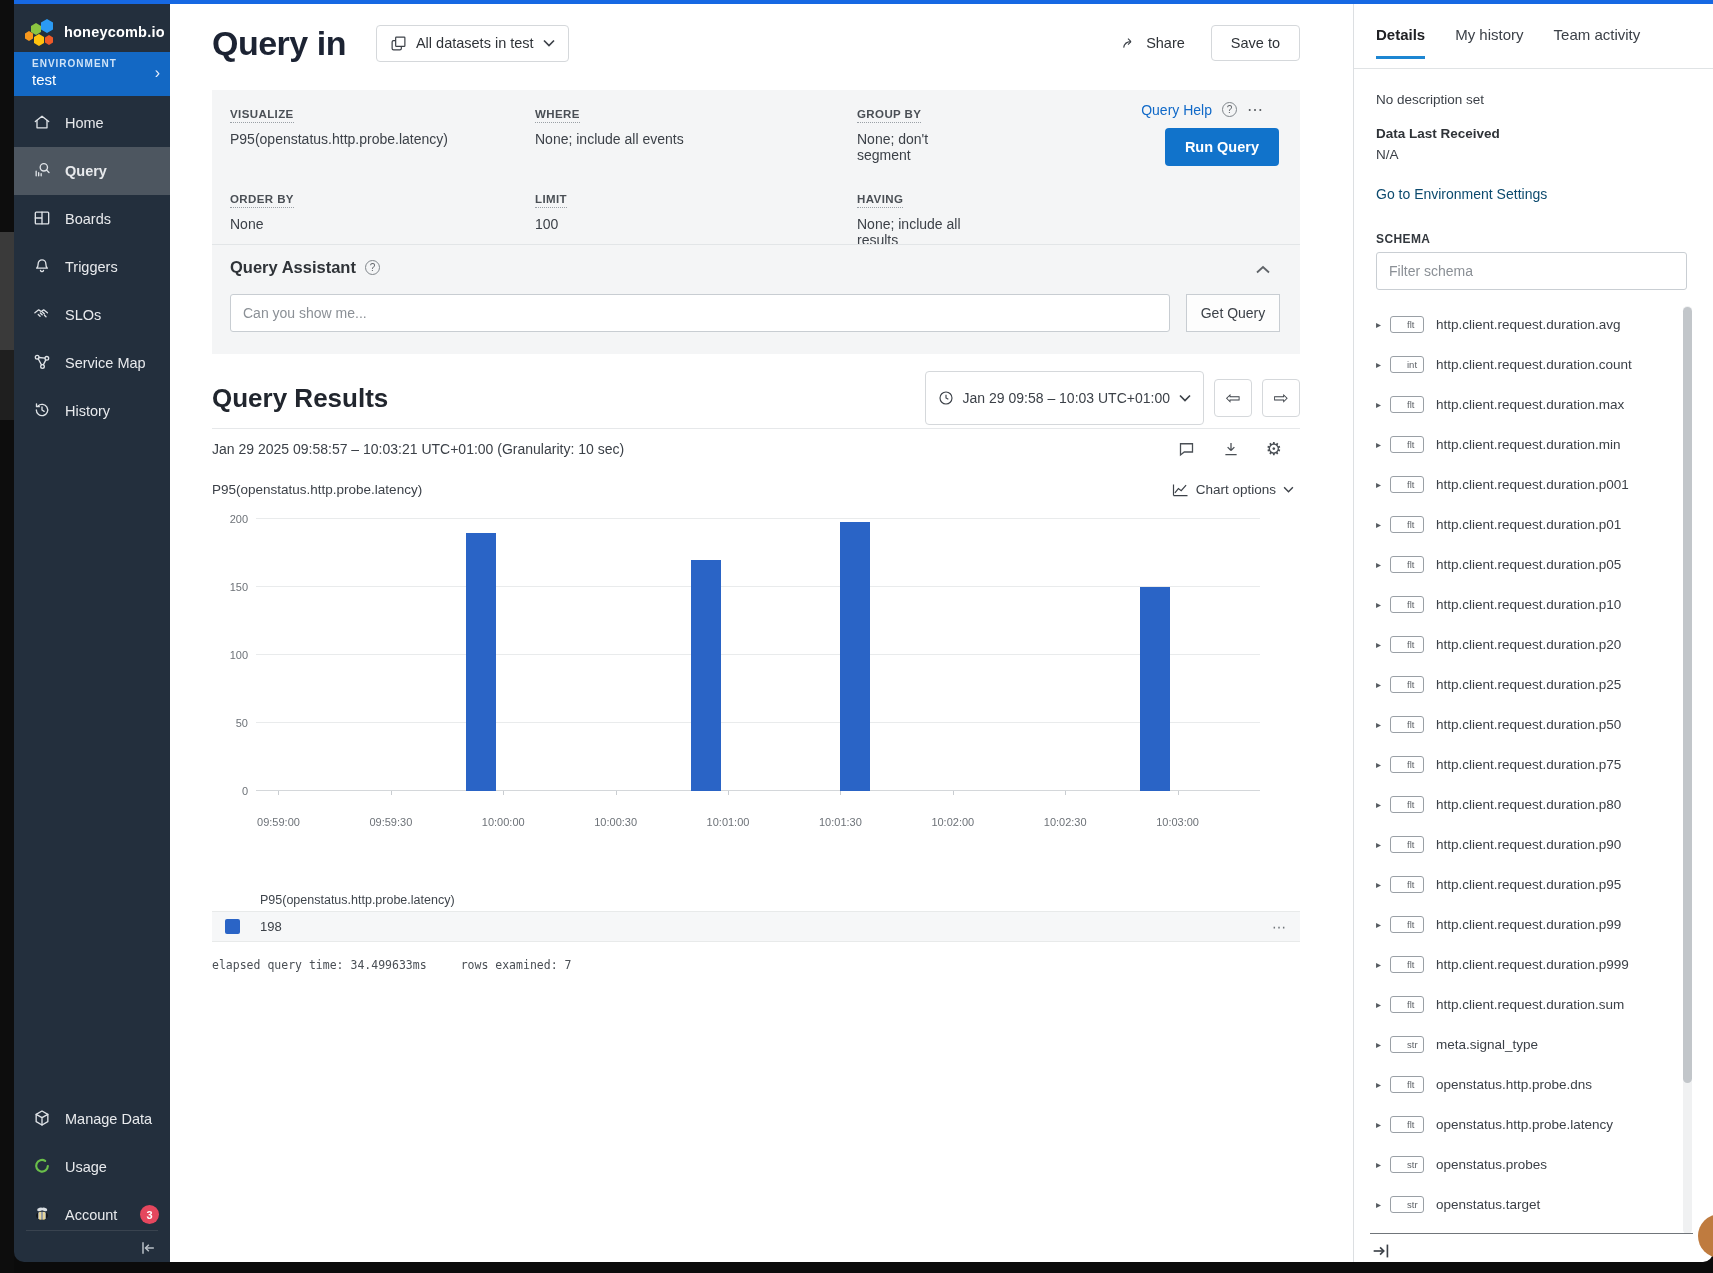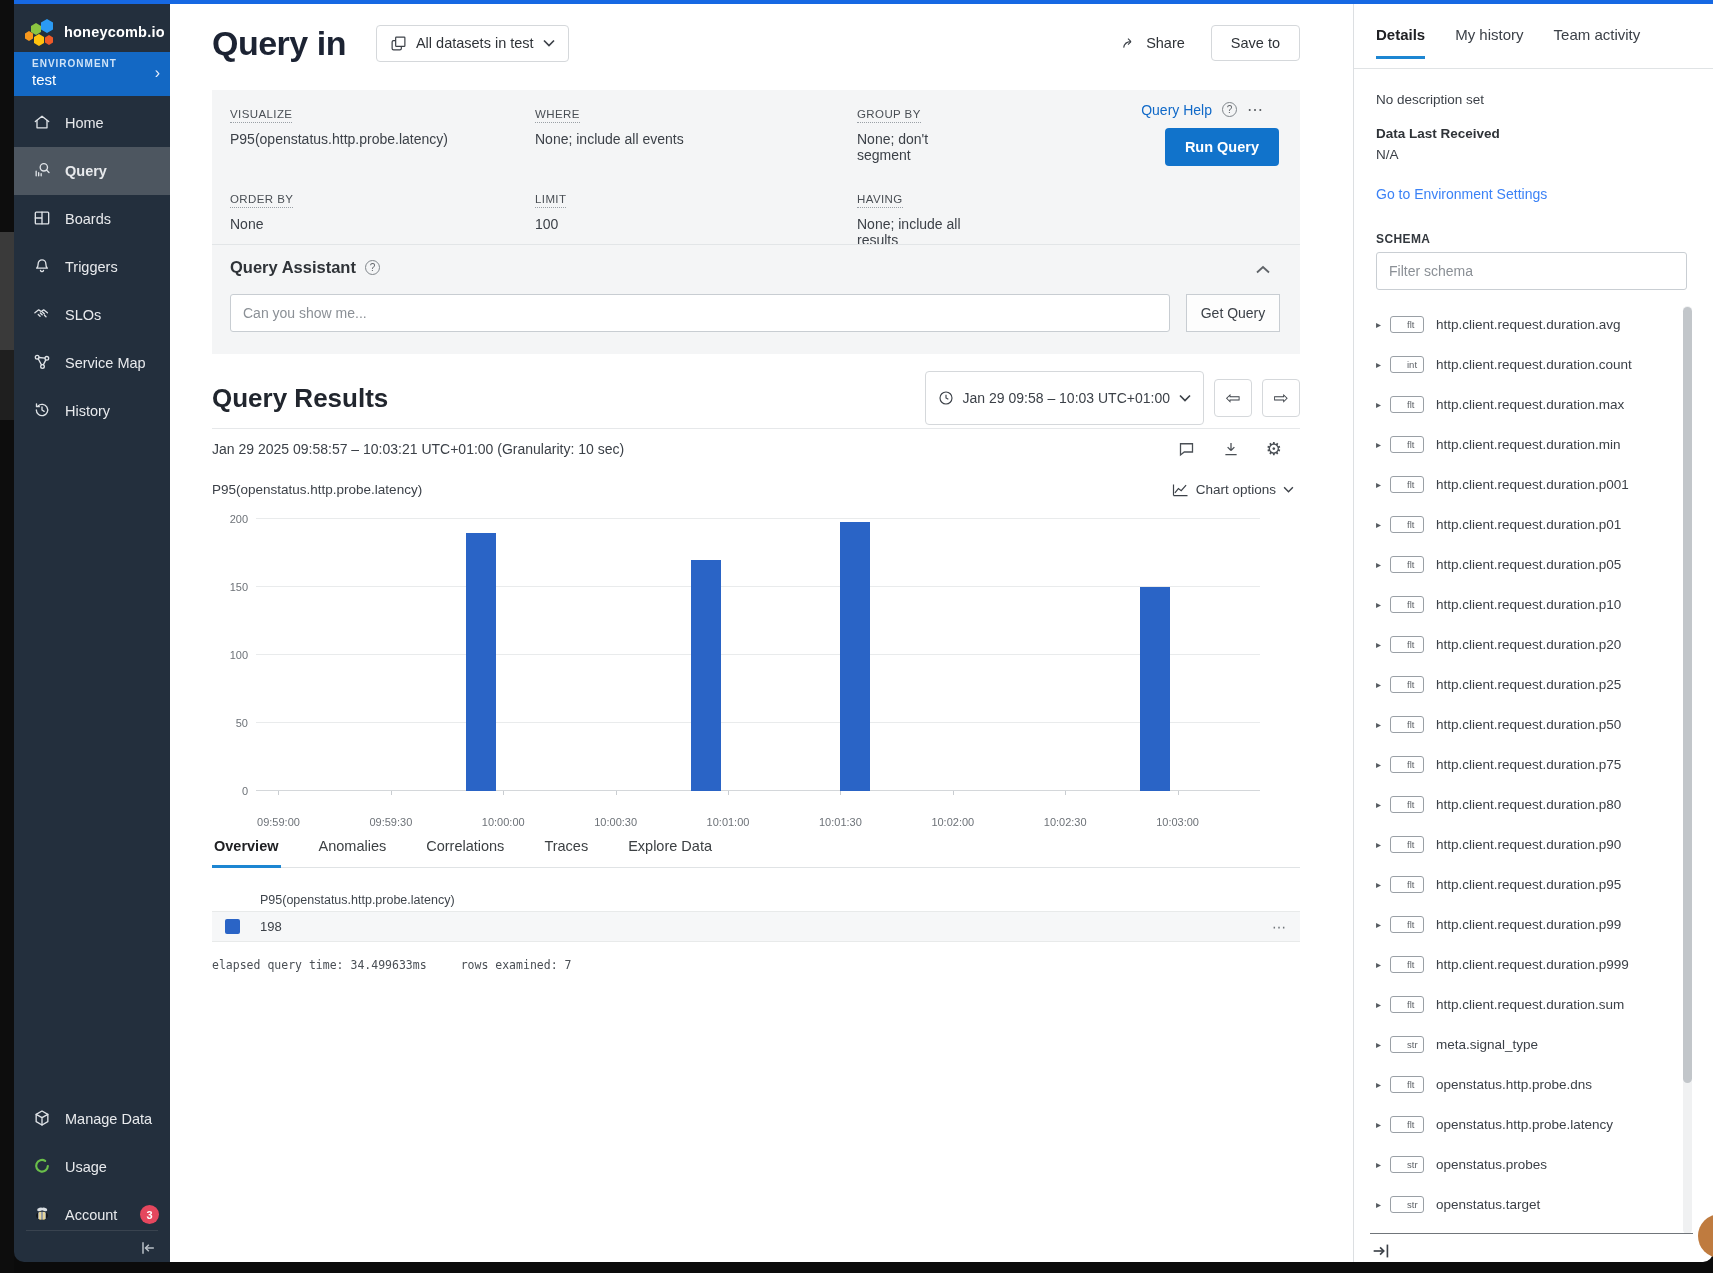--- a/index.html
+++ b/index.html
@@ -43,21 +43,21 @@
                  border-radius:4px; padding:9px 13px; font-size:14.5px; color:#2f3338; cursor:pointer; background:#fff; }
   .hdr-right { margin-left:auto; display:flex; align-items:center; gap:26px; }
   .share-btn { display:flex; align-items:center; gap:8px; font-size:14.5px; color:#2f3338; cursor:pointer; }
   .saveto-btn { border:1px solid #d5d8db; border-radius:4px; background:#fff; padding:9px 19px;
                 font-size:14.5px; color:#2f3338; cursor:pointer; }
 
   
   .builder-panel { position:absolute; left:42px; right:53px; top:86px; height:264px; background:#f4f5f6; }
   #builder-grid { position:absolute; left:18px; top:14px; right:330px; display:grid;
                   grid-template-columns:305px 322px 1fr; row-gap:26px; }
-  .b-label { display:inline-block; font-size:11.5px; font-weight:400; color:#4a4f55; letter-spacing:.4px;
+  .b-label { display:inline-block; font-size:11.5px; font-weight:700; color:#4a4f55; letter-spacing:.4px;
              border-bottom:1px dotted #9aa0a6; padding-bottom:2px; }
   .b-value { font-size:14px; color:#3c4148; margin-top:8px; }
   .help-row { position:absolute; top:10px; right:36px; display:flex; align-items:center; gap:10px; }
   .query-help { color:#1069c8; font-size:14px; cursor:pointer; }
   .qmark { display:inline-flex; width:15px; height:15px; border:1px solid #80868b; border-radius:50%;
            color:#5f6368; font-size:10px; align-items:center; justify-content:center; }
   .dots { color:#5f6368; font-size:16px; letter-spacing:1px; cursor:pointer; }
   .run-query { position:absolute; top:38px; right:21px; height:38px; padding:0 20px; background:#1173cb;
                color:#fff; font-size:14.5px; font-weight:700; border:none; border-radius:4px; cursor:pointer; }
   .panel-divider { position:absolute; left:0; right:0; top:154px; height:1px; background:#e2e5e7; }
@@ -118,21 +118,21 @@
   
   #right-panel { position:absolute; left:1353px; top:4px; width:360px; height:1258px; background:#fff;
                  border-left:1px solid #dcdfe2; border-bottom-right-radius:10px; }
   #detail-tabs { position:absolute; left:22px; top:22px; right:0; }
   .dtab { display:inline-block; margin-right:30px; padding-bottom:13px; font-size:15px; color:#3c4148; cursor:pointer; }
   .dtab.active { color:#202124; font-weight:700; border-bottom:3px solid #1d86d2; }
   .dtabs-border { position:absolute; left:0; right:0; top:64px; height:1px; background:#e0e3e5; }
   .desc { position:absolute; left:22px; top:88px; font-size:13.5px; color:#3c4148; }
   .dlr-label { position:absolute; left:22px; top:122px; font-size:13.5px; font-weight:700; color:#2f3338; }
   .dlr-value { position:absolute; left:22px; top:143px; font-size:13.5px; color:#3c4148; }
-  .env-link { position:absolute; left:22px; top:182px; font-size:14px; color:#3b82f6; cursor:pointer; }
+  .env-link { position:absolute; left:22px; top:182px; font-size:14px; color:#0c4a6e; cursor:pointer; }
   .schema-heading { position:absolute; left:22px; top:228px; font-size:12px; font-weight:700;
                     letter-spacing:.4px; color:#33383e; }
   .schema-filter { position:absolute; left:22px; right:26px; top:248px; height:38px; border:1px solid #c9ced3;
                    border-radius:3px; padding:0 12px; font-size:14px; color:#3c4148; }
   .schema-filter::placeholder { color:#8b9096; }
   #schema-list { position:absolute; left:22px; right:44px; top:300px; height:928px; overflow:hidden; }
   .schema-row { height:40px; display:flex; align-items:center; cursor:pointer; }
   .caret { width:14px; font-size:10px; color:#565b61; }
   .type-badge { width:32px; text-align:center; border:1px solid #9aa0a6; border-radius:3px; color:#5f6368;
                 font-size:9.5px; padding:2px 16px; margin-right:12px; background:#fff; }
@@ -404,21 +404,20 @@
         <div class="xtick" style="left: 809.194px;"></div>
         <div class="xlab" style="left: 809.194px;">10:02:30</div>
         <div class="xtick" style="left: 921.582px;"></div>
         <div class="xlab" style="left: 921.582px;">10:03:00</div>
         <div class="bar" title="09:59:50 → 190" style="left: 209.791px; width: 29.9701px; height: 258.4px; background: rgb(42, 100, 198);"></div>
         <div class="bar" title="10:00:50 → 170" style="left: 434.567px; width: 29.9701px; height: 231.2px; background: rgb(42, 100, 198);"></div>
         <div class="bar" title="10:01:30 → 198" style="left: 584.418px; width: 29.9701px; height: 269.28px; background: rgb(42, 100, 198);"></div>
         <div class="bar" title="10:02:50 → 150" style="left: 884.119px; width: 29.9701px; height: 204px; background: rgb(42, 100, 198);"></div>
       </div>
 
-    <div id="result-tabs"><span class="rtab active">Overview</span><span class="rtab">Anomalies</span><span class="rtab">Correlations</span><span class="rtab">Traces</span><span class="rtab">Explore Data</span></div>
 
     <div class="tbl-header">P95(openstatus.http.probe.latency)</div>
     <div class="tbl-row">
       <span class="swatch" style="background:#2a64c6;"></span>
       <span class="tbl-val">198</span>
       <span class="row-menu">⋯</span>
     </div>
     <div class="query-footer">
       <span>elapsed query time: 34.499633ms</span>
       <span>rows examined: 7</span>

